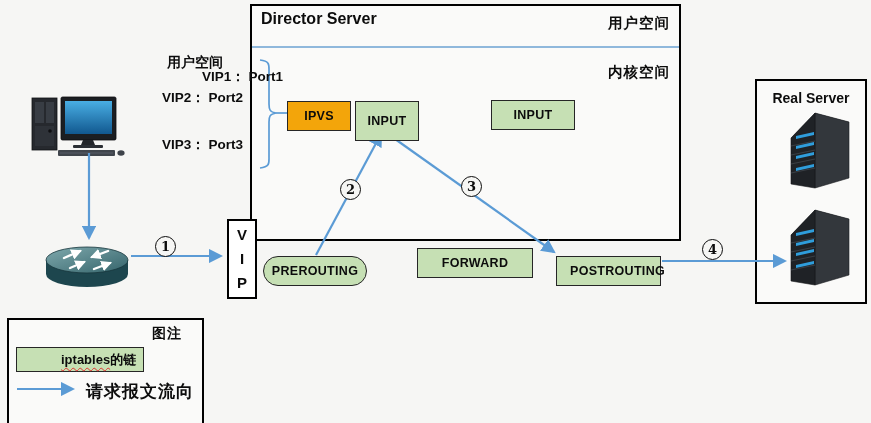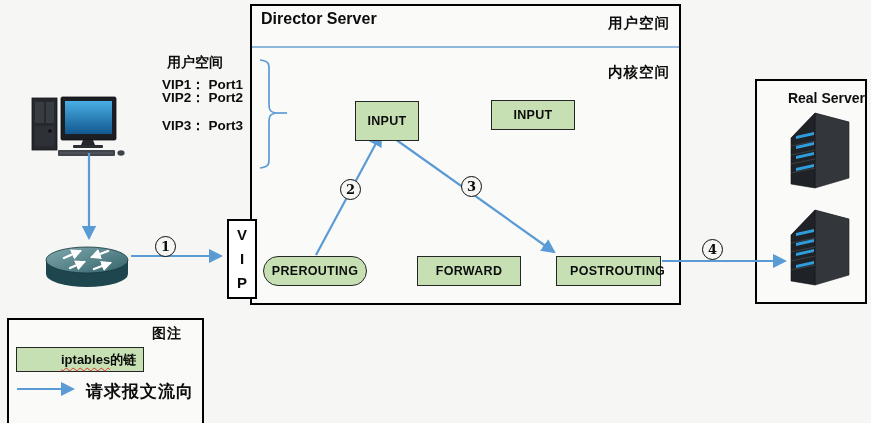--- a/index.html
+++ b/index.html
@@ -3,53 +3,53 @@
 <meta charset="utf-8">
 <style>
   html,body{margin:0;padding:0;background:#e9e9e9;}
   .canvas{
     position:relative;width:871px;height:423px;margin:0 auto;
     background:#f6f6f4;overflow:hidden;
     font-family:"Liberation Sans",sans-serif;color:#0c0c0c;
   }
   
   .frame{position:absolute;border:2px solid #000;background:#fafaf9;z-index:1;box-sizing:border-box;}
-  .director{left:250px;top:4px;width:431px;height:301px;}
+  .director{left:250px;top:4px;width:431px;height:237px;}
   .realserver{left:755px;top:79px;width:112px;height:225px;}
   .legend{left:7px;top:318px;width:197px;height:127px;}
   .director-title{position:absolute;left:9px;top:4px;font-size:16px;font-weight:bold;}
   .space-label{position:absolute;right:9px;font-size:14.5px;font-weight:bold;letter-spacing:1px;}
   .space-label.user{top:8px;}
   .space-label.kernel{top:57px;}
   .divider{position:absolute;left:0;top:40px;width:100%;height:2px;background:#8fb8dc;}
-  .rs-title{position:absolute;left:0;top:9px;width:100%;text-align:right;font-size:14px;font-weight:bold;}
+  .rs-title{position:absolute;left:0;top:9px;width:100%;text-align:center;font-size:14px;font-weight:bold;}
   
   .overlay{position:absolute;left:0;top:0;z-index:5;pointer-events:none;}
   
   .chain{
     position:absolute;z-index:10;box-sizing:border-box;
     border:1.6px solid #262626;background:#C6E0B4;
     display:flex;align-items:center;justify-content:center;
     font-size:12.5px;font-weight:bold;letter-spacing:.3px;
   }
   .chain.ipvs{left:287px;top:101px;width:64px;height:30px;background:#F3A50A;}
   .chain.input{left:355px;top:101px;width:64px;height:40px;}
   .chain.output{left:491px;top:100px;width:84px;height:30px;}
   .chain.prerouting{left:263px;top:256px;width:104px;height:30px;border-radius:15px;}
-  .chain.forward{left:417px;top:256px;width:104px;height:30px;}
+  .chain.forward{left:417px;top:248px;width:116px;height:30px;}
   .chain.postrouting{left:556px;top:256px;width:105px;height:30px;padding-left:18px;}
   .vipbox{
     position:absolute;left:227px;top:219px;width:30px;height:80px;z-index:11;
     background:#fff;border:2px solid #000;box-sizing:border-box;
     display:flex;flex-direction:column;align-items:center;justify-content:center;
     font-size:15px;font-weight:bold;line-height:24px;
   }
   .cluster-title{position:absolute;left:167px;top:54px;font-size:14px;font-weight:bold;z-index:10;}
   .vipline{position:absolute;left:162px;font-size:13.5px;font-weight:bold;z-index:10;white-space:nowrap;}
-  .vip1{top:76px;} .vip2{top:89px;} .vip3{top:117px;}
+  .vip1{top:68px;margin-left:40px;} .vip2{top:89px;} .vip3{top:136px;}
   
   .step{
     position:absolute;z-index:12;width:21px;height:21px;border:1.6px solid #0c0c0c;border-radius:50%;
     background:#f6f6f4;display:flex;align-items:center;justify-content:center;
     font-family:"DejaVu Serif",serif;font-size:13px;font-weight:bold;box-sizing:border-box;
   }
   .step1{left:155px;top:236px;} .step2{left:340px;top:179px;}
   .step3{left:461px;top:176px;} .step4{left:702px;top:239px;}
   
   .legend-title{position:absolute;right:20px;top:5px;font-size:14px;font-weight:bold;letter-spacing:1px;}
@@ -163,20 +163,21 @@
       <line x1="662" y1="261" x2="785" y2="261" marker-end="url(#ah)"></line>
       <line x1="17" y1="389" x2="73" y2="389" marker-end="url(#ah)"></line>
     </g>
   </svg>
 
   <div class="cluster-title">用户空间</div>
   <div class="vipline vip1">VIP1： Port1</div>
   <div class="vipline vip2">VIP2： Port2</div>
   <div class="vipline vip3">VIP3： Port3</div>
 
+  <div class="chain ipvs">IPVS</div>
   <div class="chain input">INPUT</div>
   <div class="chain output">INPUT</div>
   <div class="chain prerouting">PREROUTING</div>
   <div class="chain forward">FORWARD</div>
   <div class="chain postrouting">POSTROUTING</div>
 
   <div class="vipbox">
     <span>V</span>
     <span>I</span>
     <span>P</span>

